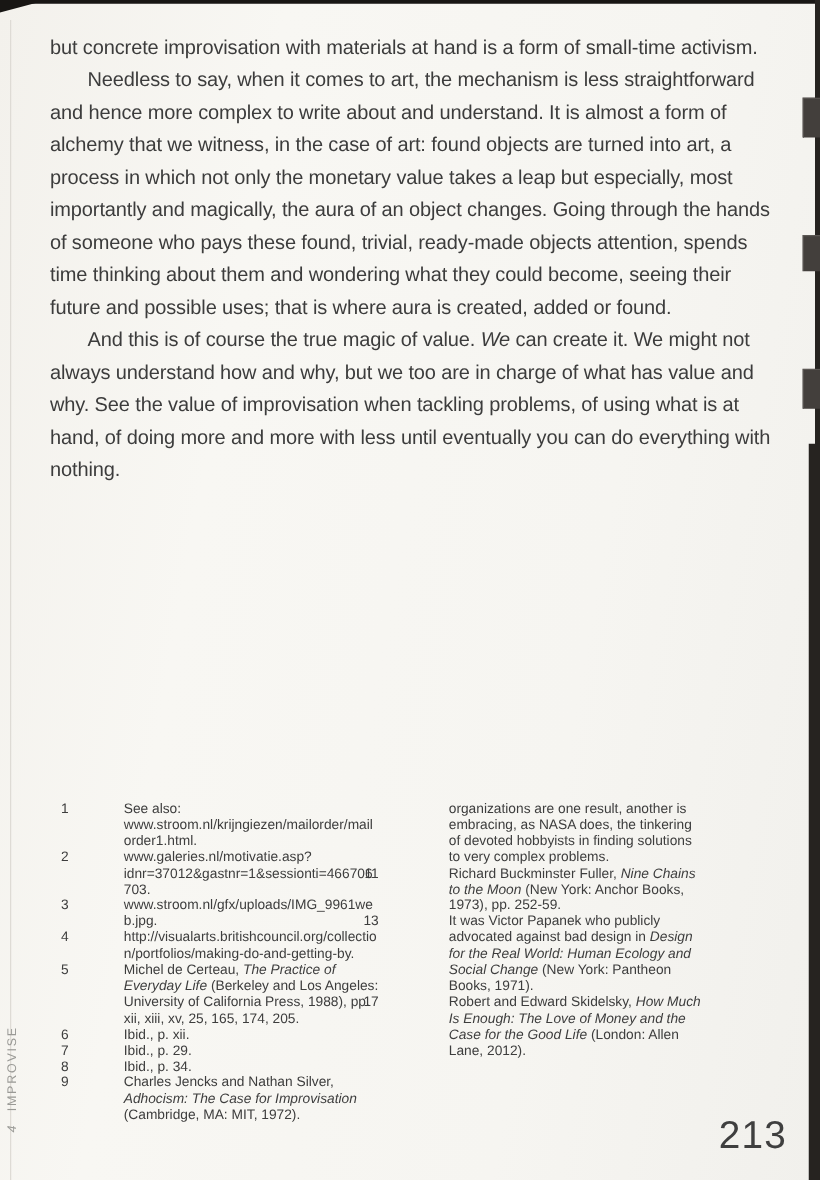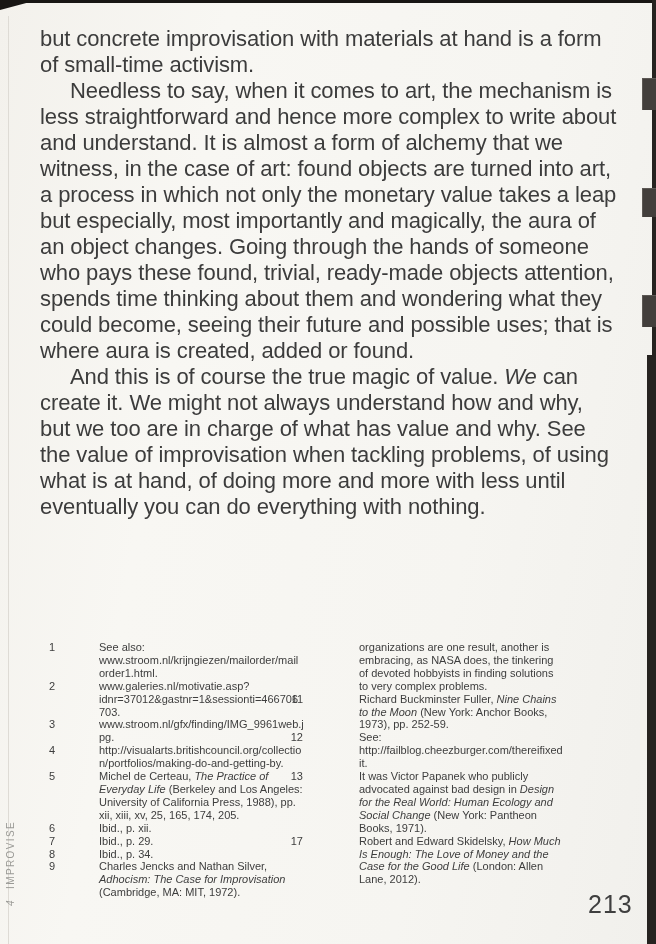--- a/index.html
+++ b/index.html
@@ -14,40 +14,40 @@
     border-top:8px solid #181614;border-right:30px solid transparent;}
   .left-scan-line{position:absolute;left:8px;top:16px;bottom:0;width:1px;background:#dedbd5;}
   .right-strip-thin{position:absolute;right:0;top:0;width:4px;height:100%;background:#262320;}
   .right-strip-wide{position:absolute;right:0;top:355px;bottom:0;width:9px;background:#262320;}
   .tab{position:absolute;right:0;width:14px;background:#433f3c;box-shadow:inset 1px 1px 0 #5c5854;}
   .tab1{top:78px;height:32px;}
   .tab2{top:188px;height:29px;}
   .tab3{top:295px;height:32px;}
   
   .body-text{position:absolute;left:40px;top:26px;width:578px;
-    font-size:22px;line-height:26px;letter-spacing:-0.1px;color:#3c3c3c;}
+    font-size:16px;line-height:26px;letter-spacing:-0.1px;color:#3c3c3c;}
   .body-text p{margin:0;}
   .body-text p.indent{text-indent:30px;}
   em{}
   
   .footnotes{position:absolute;top:641px;left:0;right:0;bottom:0;
     font-size:11px;line-height:12.9px;color:#3d3d3d;}
   .fn-col{position:absolute;top:0;}
   .fn-col-left{left:38px;width:266px;}
   .fn-col-right{left:288px;width:276px;}
   .fn-row{display:flex;}
   .fn-num{flex:0 0 17px;text-align:right;margin-right:8px;}
   .fn-col-right .fn-num{flex:0 0 15px;margin-right:20px;text-align:right;}
   .fn-text{flex:1;min-width:0;overflow-wrap:break-word;margin-left:36px;}
   
   .side-label{position:absolute;left:5px;top:906px;transform:rotate(-90deg);
     transform-origin:0 0;white-space:nowrap;font-size:10px;letter-spacing:1.4px;
     color:#9a9a96;}
   .side-label .num{font-style:italic;margin-right:10px;}
-  .page-number{position:absolute;left:588px;top:890px;font-size:25px;
+  .page-number{position:absolute;left:575px;top:890px;font-size:31px;
     letter-spacing:1px;color:#3f3f3f;}
 </style>
 </head>
 <body>
 
 <div class="page">
 
   <div class="top-edge"></div>
   <div class="corner-mark"></div>
   <div class="left-scan-line"></div>
@@ -71,21 +71,21 @@
           <span class="fn-text">See also: www.stroom.nl/krijngiezen/mailorder/mailorder1.html.</span>
         </div>
 
         <div class="fn-row">
           <span class="fn-num">2</span>
           <span class="fn-text">www.galeries.nl/motivatie.asp?idnr=37012&amp;gastnr=1&amp;sessionti=466706703.</span>
         </div>
 
         <div class="fn-row">
           <span class="fn-num">3</span>
-          <span class="fn-text">www.stroom.nl/gfx/finding/IMG_9961web.jpg.</span>
+          <span class="fn-text">www.stroom.nl/gfx/uploads/IMG_9961web.jpg.</span>
         </div>
 
         <div class="fn-row">
           <span class="fn-num">4</span>
           <span class="fn-text">http://visualarts.britishcouncil.org/collection/portfolios/making-do-and-getting-by.</span>
         </div>
 
         <div class="fn-row">
           <span class="fn-num">5</span>
           <span class="fn-text">Michel de Certeau, <em>The Practice of Everyday Life</em> (Berkeley and Los Angeles: University of California Press, 1988), pp. xii, xiii, xv, 25, 165, 174, 205.</span>
@@ -117,24 +117,20 @@
         <div class="fn-row">
           <span class="fn-num"></span>
           <span class="fn-text">organizations are one result, another is embracing, as NASA does, the tinkering of devoted hobbyists in finding solutions to very complex problems.</span>
         </div>
 
         <div class="fn-row">
           <span class="fn-num">11</span>
           <span class="fn-text">Richard Buckminster Fuller, <em>Nine Chains to the Moon</em> (New York: Anchor Books, 1973), pp. 252-59.</span>
         </div>
 
-        <div class="fn-row">
-          <span class="fn-num">12</span>
-          <span class="fn-text">See: http://failblog.cheezburger.com/thereifixedit.</span>
-        </div>
 
         <div class="fn-row">
           <span class="fn-num">13</span>
           <span class="fn-text">It was Victor Papanek who publicly advocated against bad design in <em>Design for the Real World: Human Ecology and Social Change</em> (New York: Pantheon Books, 1971).</span>
         </div>
 
 
 
 
         <div class="fn-row">

